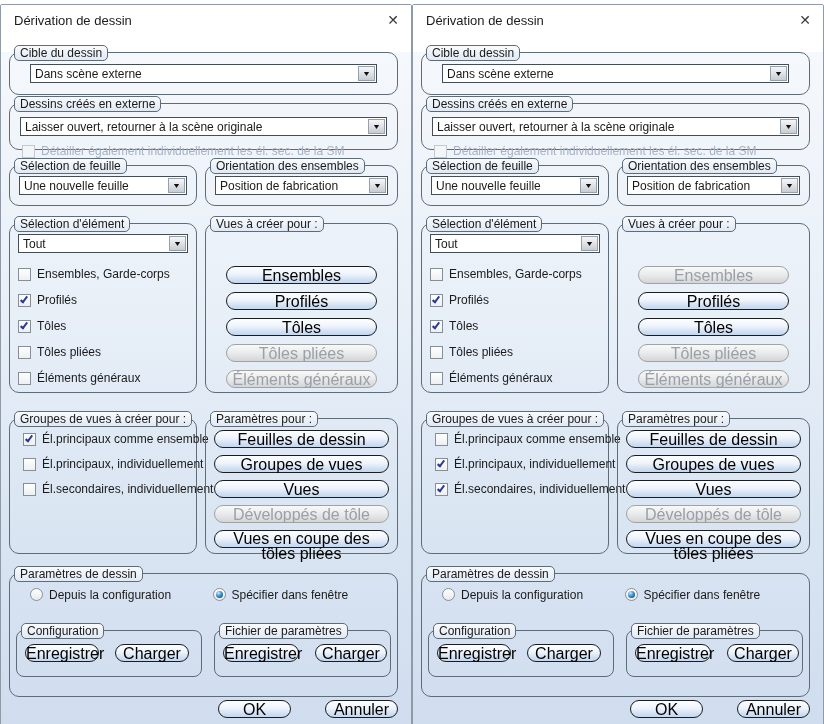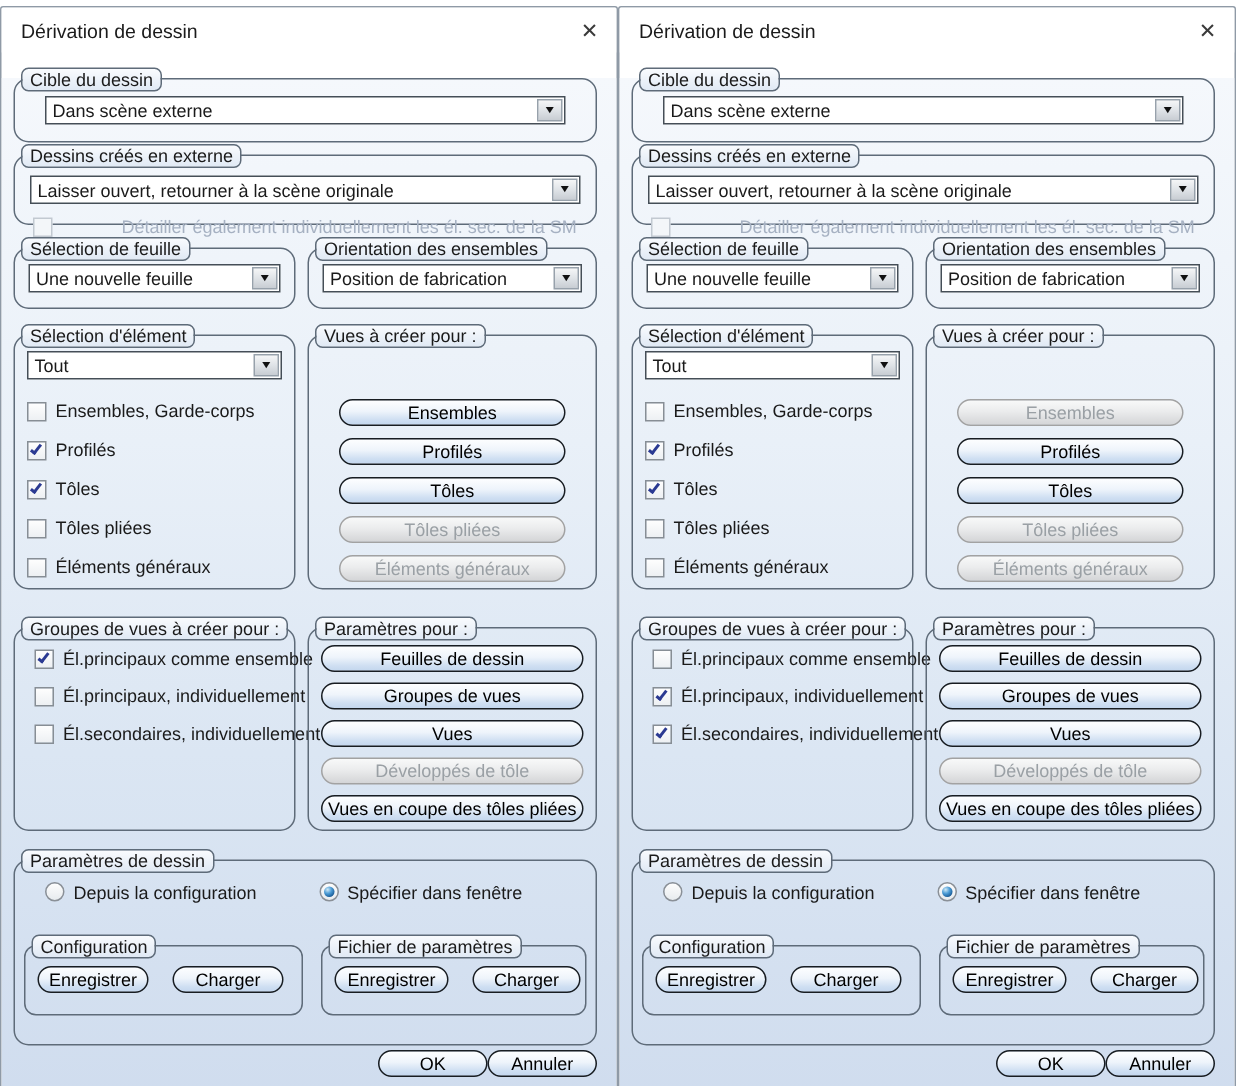--- a/index.html
+++ b/index.html
@@ -30,32 +30,32 @@
   .cb.disabled .cbbox { border-color:#c2c9d1; background:#f3f6f9; }
   .cb.disabled .cblabel { color:#a6b1c2; }
   .cblabel { margin-left:6px; white-space:nowrap; }
 
   .radio { display:flex; align-items:flex-start; height:14px; cursor:pointer; }
   .rbox { width:13px; height:13px; flex:none; border-radius:50%; border:1px solid #8a9097; background:linear-gradient(180deg,#fdfdfd,#e7ebee); position:relative; }
   .rdot { display:none; }
   .radio.selected .rdot { display:block; position:absolute; left:2px; top:2px; width:7px; height:7px; border-radius:50%; background:radial-gradient(circle at 35% 30%, #cfe9f6 0%, #4b9bd5 40%, #1c5e99 75%, #164a79 100%); }
   .rlabel { margin-left:6px; white-space:nowrap; }
 
-  button.pill { display:block; height:18px; border:1px solid #181d22; border-radius:10px; background:linear-gradient(180deg,#fdfeff 0%,#eef4fb 45%,#cfdff2 80%,#c4d7ee 100%); font-family:inherit; font-size:12px; color:#000; cursor:pointer; padding:0; line-height:15px; }
+  button.pill { display:block; height:18px; border:1px solid #181d22; border-radius:10px; background:linear-gradient(180deg,#fdfeff 0%,#eef4fb 45%,#cfdff2 80%,#c4d7ee 100%); font-family:inherit; font-size:16px; color:#000; cursor:pointer; padding:0; line-height:15px; }
   button.pill.disabled { border-color:#a2a2a2; background:linear-gradient(180deg,#f8f9f9 0%,#ebeced 45%,#d4d5d7 100%); color:#9aa0a5; cursor:default; }
   .pill.wide { width:100%; margin-bottom:8px; }
   .pill.small { width:74px; }
   .pill.small2 { width:76px; }
   .pill.small3 { width:72px; }
   .pill.footer-btn { width:73px; }
 
   
   .g-cible { margin-top:17px; height:43px; padding:11px 20px 0; }
   .g-externe { margin-top:8px; height:47px; padding:13px 10px 0; }
-  .g-externe .cb { margin:8px 0 0 2px;gap:40px; }
+  .g-externe .cb { margin:8px 0 0 2px; }
   .row-2col { display:flex; gap:8px; }
   .row3 { margin-top:15px; }
   .row3 .group { height:41px; padding:10px 9px 0; }
   .row3 .gl { width:188px; flex:none; } .row3 .gr { flex:1; }
   .row4 { margin-top:17px; }
   .row4 .group { height:170px; }
   .row4 .gl { width:188px; flex:none; padding:10px 8px 0; }
   .row4 .gr { flex:1; padding:42px 20px 0; }
   .row4 .cb-list { margin-top:14px; }
   .row4 .cb { margin-bottom:12px; }
@@ -68,21 +68,21 @@
   .g-dessin { margin-top:19px; height:124px; padding:14px 6px 0; }
   .radio-row { display:flex; height:14px; }
   .radio-row .cell { width:50%; }
   .radio-row .cell:first-child { padding-left:14px; }
   .radio-row .cell:last-child { padding-left:9px; }
   .sub-row { display:flex; gap:12px; margin-top:28px; }
   .subgroup { height:47px; border:1px solid #5e6b79; border-radius:8px; position:relative; }
   .sub-conf { width:186px; flex:none; }
   .sub-fich { flex:1; }
   .btnrow { display:flex; gap:16px; padding:13px 0 0 8px; }
-  .footer { margin-top:3px; display:flex; justify-content:flex-end; gap:0; }
+  .footer { margin-top:3px; display:flex; justify-content:flex-end; gap:34px; }
 </style>
 </head>
 <body>
 
 <div class="stage">
 
   <div class="window win-left">
     <div class="titlebar">
       <span class="title">Dérivation de dessin</span>
       <span class="close">

